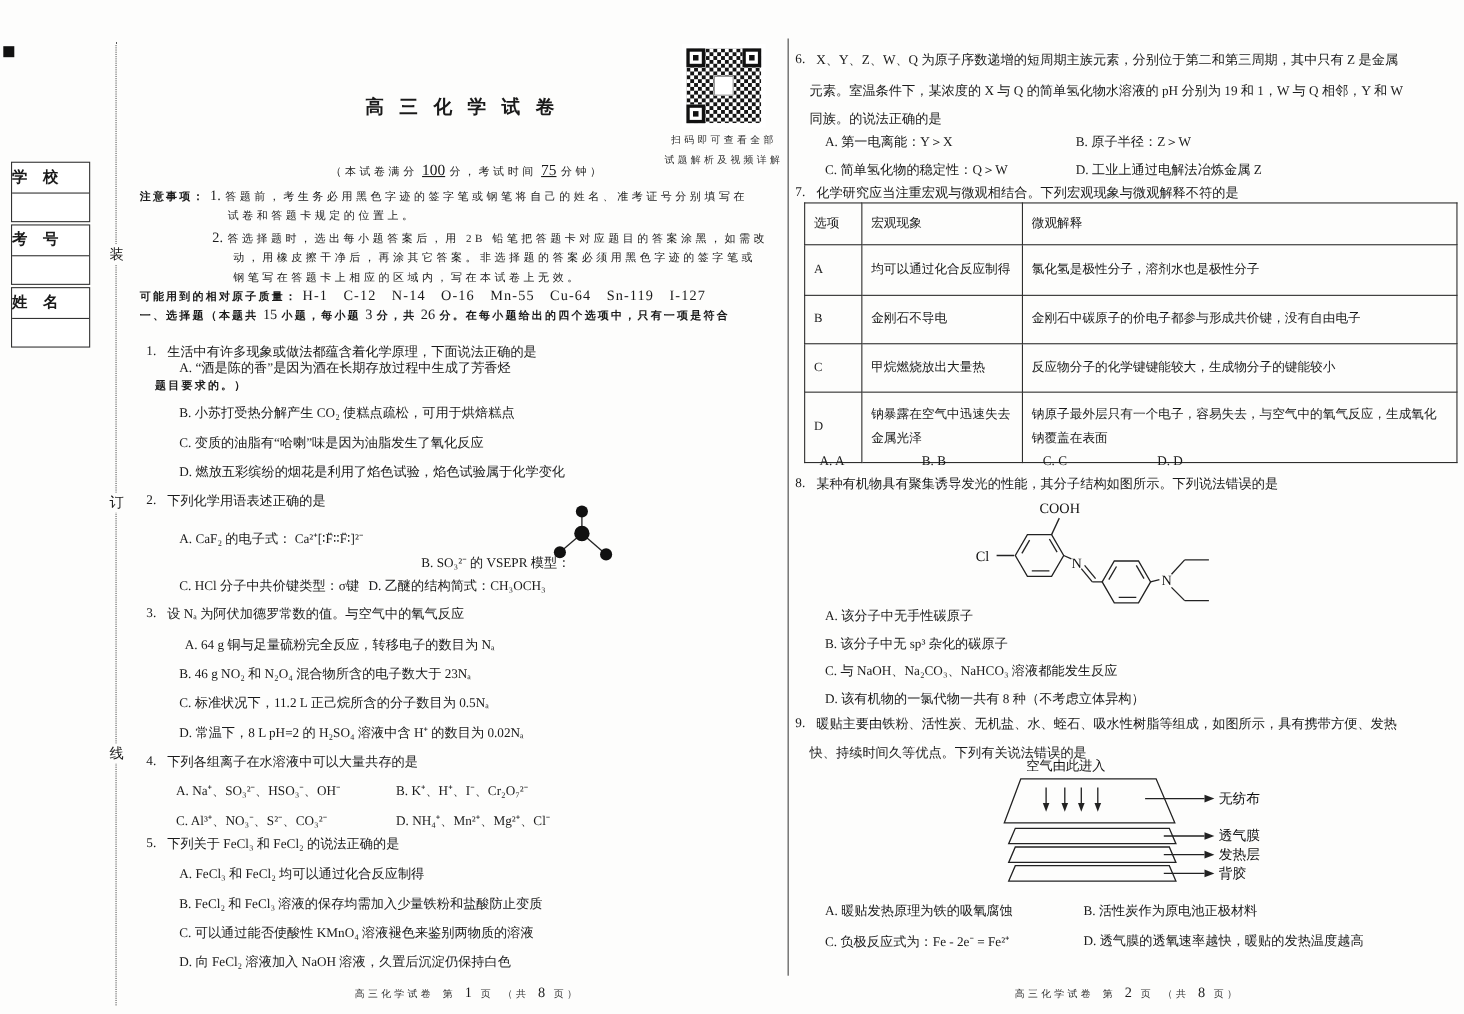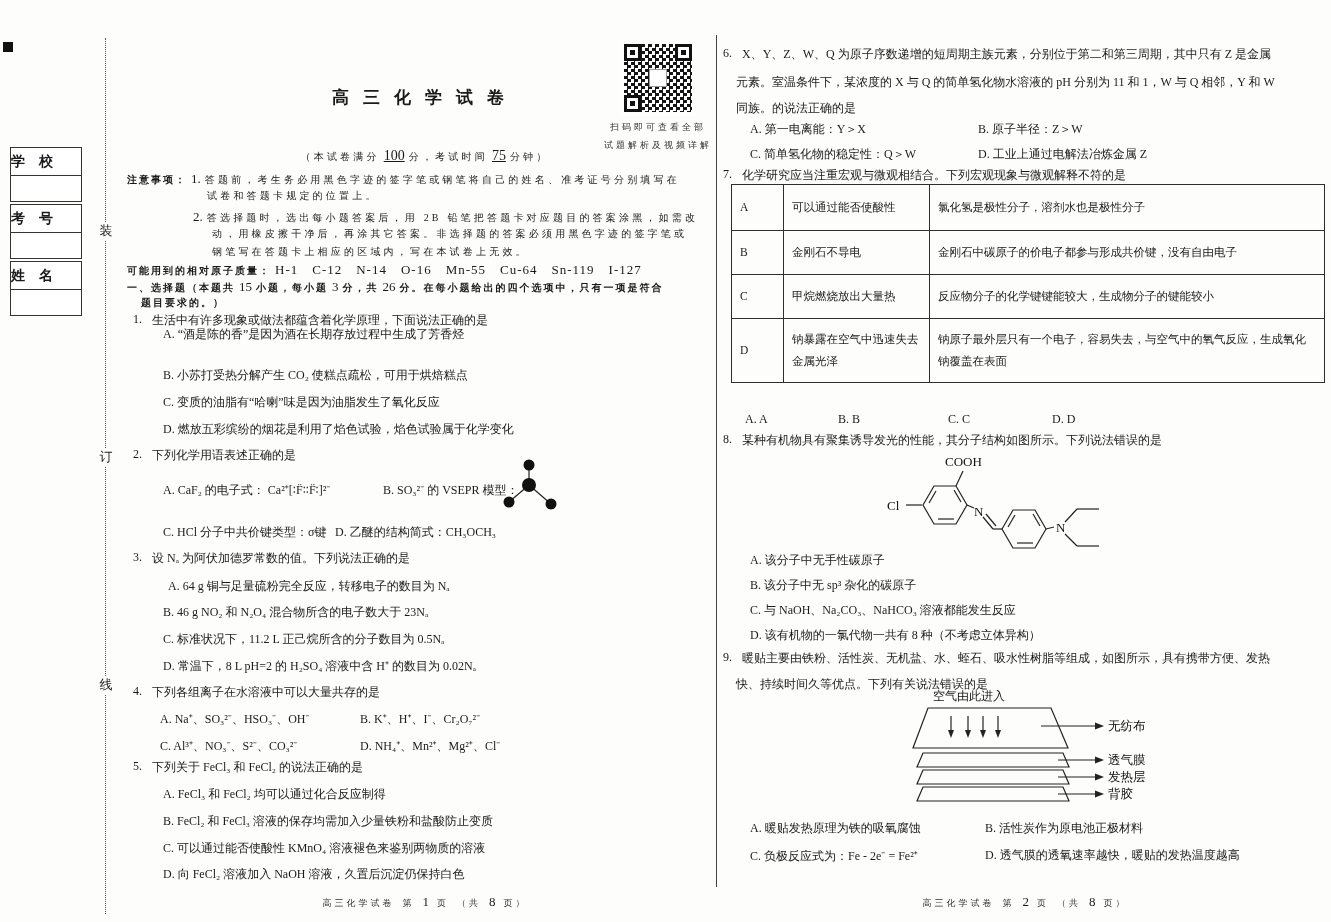--- a/index.html
+++ b/index.html
@@ -4,21 +4,21 @@
 <style>
   * { margin:0; padding:0; box-sizing:border-box; }
   html,body { width:1331px; height:922px; }
   body {
     position:relative; background:#fdfdfc; overflow:hidden;
     font-family:"Liberation Serif", serif; color:#1a1a1a;
   }
   .abs { position:absolute; white-space:nowrap; }
   .t   { font-size:12px; }
   .sp  { font-size:10px; letter-spacing:3.2px; }
-  .spb { font-size:10px; letter-spacing:2px; font-weight:bold; }
+  .spb { font-size:10px; letter-spacing:2px; font-weight:bold;margin-top:48px; }
   .spl { font-size:9px;  letter-spacing:3px; color:#333; }
   .lat { font-size:13px; }
   .bignum { font-size:14px;text-decoration:underline; }
   .title { font-size:17px; font-weight:bold; letter-spacing:14px; }
   .center { text-align:center; }
   
   .sbox { position:absolute; left:10px; width:72px; border:1.3px solid #333; background:#fff; }
   .sbox .lbl { height:28px; line-height:28px; font-size:14px; border-bottom:1.3px solid #333;font-weight:bold; }
   .sbox .blank { height:25px; }
   
@@ -126,35 +126,35 @@
 <div class="abs t" style="left:163px;top:367px">B. 小苏打受热分解产生 CO₂ 使糕点疏松，可用于烘焙糕点</div>
 <div class="abs t" style="left:163px;top:394px">C. 变质的油脂有“哈喇”味是因为油脂发生了氧化反应</div>
 <div class="abs t" style="left:163px;top:421px">D. 燃放五彩缤纷的烟花是利用了焰色试验，焰色试验属于化学变化</div>
 
 <div class="abs t" style="left:133px;top:447px">2.</div>
 <div class="abs t" style="left:152px;top:447px">下列化学用语表述正确的是</div>
 <div class="abs t" style="left:163px;top:481px">
   <span>A. CaF₂ 的电子式：</span>
   <span>Ca²⁺[∶F̈∶∶F̈∶]²⁻</span>
 </div>
-<div class="abs t" style="left:383px;top:481px">B. SO₃²⁻ 的 VSEPR 模型：</div>
+<div class="abs t" style="left:383px;top:502px">B. SO₃²⁻ 的 VSEPR 模型：</div>
 <svg class="abs" style="left:500px;top:458px" width="62" height="56" viewBox="0 0 62 56">
   <line x1="29" y1="27" x2="29" y2="7"></line>
   <line x1="29" y1="27" x2="9" y2="44"></line>
   <line x1="29" y1="27" x2="51" y2="46"></line>
   <circle cx="29" cy="7" r="5.5" fill="#111"></circle>
   <circle cx="9" cy="44" r="5.5" fill="#111"></circle>
   <circle cx="51" cy="46" r="5.5" fill="#111"></circle>
   <circle cx="29" cy="27" r="7" fill="#111"></circle>
 </svg>
 <div class="abs t" style="left:163px;top:524px">C. HCl 分子中共价键类型：σ键</div>
 <div class="abs t" style="left:335px;top:524px">D. 乙醚的结构简式：CH₃OCH₃</div>
 
 <div class="abs t" style="left:133px;top:550px">3.</div>
-<div class="abs t" style="left:152px;top:550px">设 Nₐ 为阿伏加德罗常数的值。下列说法正确的是</div>
+<div class="abs t" style="left:152px;top:550px">设 Nₐ 为阿伏加德罗常数的值。与空气中的氧气反应</div>
 <div class="abs t" style="left:168px;top:578px">A. 64 g 铜与足量硫粉完全反应，转移电子的数目为 Nₐ</div>
 <div class="abs t" style="left:163px;top:604px">B. 46 g NO₂ 和 N₂O₄ 混合物所含的电子数大于 23Nₐ</div>
 <div class="abs t" style="left:163px;top:631px">C. 标准状况下，11.2 L 正己烷所含的分子数目为 0.5Nₐ</div>
 <div class="abs t" style="left:163px;top:657px">D. 常温下，8 L pH=2 的 H₂SO₄ 溶液中含 H⁺ 的数目为 0.02Nₐ</div>
 
 <div class="abs t" style="left:133px;top:684px">4.</div>
 <div class="abs t" style="left:152px;top:684px">下列各组离子在水溶液中可以大量共存的是</div>
 <div class="abs t" style="left:160px;top:710px">A. Na⁺、SO₃²⁻、HSO₃⁻、OH⁻</div>
 <div class="abs t" style="left:360px;top:710px">B. K⁺、H⁺、I⁻、Cr₂O₇²⁻</div>
 <div class="abs t" style="left:160px;top:737px">C. Al³⁺、NO₃⁻、S²⁻、CO₃²⁻</div>
@@ -172,39 +172,44 @@
   <span class="spl">第</span>
   <span class="lat">1</span>
   <span class="spl">页</span>
   <span class="spl">（共</span>
   <span class="lat">8</span>
   <span class="spl">页）</span>
 </div>
 
 <div class="abs t" style="left:723px;top:46px">6.</div>
 <div class="abs t" style="left:742px;top:46px">X、Y、Z、W、Q 为原子序数递增的短周期主族元素，分别位于第二和第三周期，其中只有 Z 是金属</div>
-<div class="abs t" style="left:736px;top:74px">元素。室温条件下，某浓度的 X 与 Q 的简单氢化物水溶液的 pH 分别为 11 和 1，W 与 Q 相邻，Y 和 W</div>
+<div class="abs t" style="left:736px;top:74px">元素。室温条件下，某浓度的 X 与 Q 的简单氢化物水溶液的 pH 分别为 19 和 1，W 与 Q 相邻，Y 和 W</div>
 <div class="abs t" style="left:736px;top:100px">同族。的说法正确的是</div>
 <div class="abs t" style="left:750px;top:121px">A. 第一电离能：Y＞X</div>
 <div class="abs t" style="left:978px;top:121px">B. 原子半径：Z＞W</div>
 <div class="abs t" style="left:750px;top:146px">C. 简单氢化物的稳定性：Q＞W</div>
 <div class="abs t" style="left:978px;top:146px">D. 工业上通过电解法冶炼金属 Z</div>
 
 <div class="abs t" style="left:723px;top:167px">7.</div>
 <div class="abs t" style="left:742px;top:167px">化学研究应当注重宏观与微观相结合。下列宏观现象与微观解释不符的是</div>
 <table class="q7">
   <colgroup>
       <col style="width:52px">
       <col style="width:146px">
       <col style="width:395px">
     </colgroup>
   <tbody>
+      <tr style="height:38px">
+    <th>选项</th>
+    <th>宏观现象</th>
+    <th>微观解释</th>
+  </tr>
   <tr style="height:46px">
     <td>A</td>
-    <td>可以通过能否使酸性</td>
+    <td>均可以通过化合反应制得</td>
     <td>氯化氢是极性分子，溶剂水也是极性分子</td>
   </tr>
   <tr style="height:44px">
     <td>B</td>
     <td>金刚石不导电</td>
     <td>金刚石中碳原子的价电子都参与形成共价键，没有自由电子</td>
   </tr>
   <tr style="height:44px">
     <td>C</td>
     <td>甲烷燃烧放出大量热</td>

